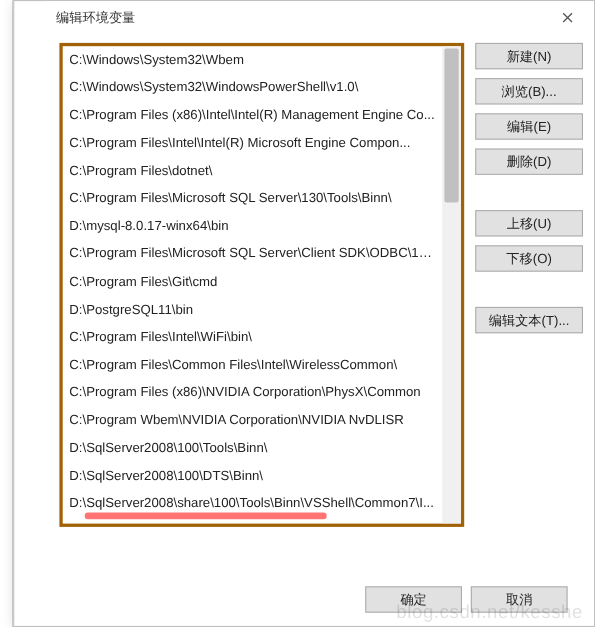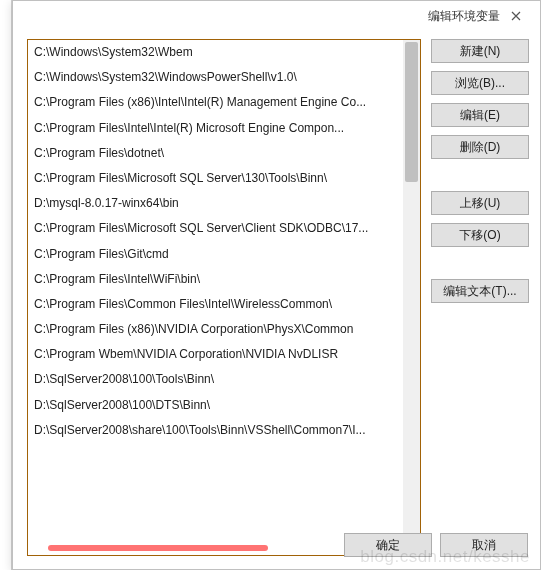--- a/index.html
+++ b/index.html
@@ -1,33 +1,33 @@
 <!DOCTYPE html>
 <html><head>
 <meta charset="utf-8">
 <style>
 * { box-sizing: border-box; margin: 0; padding: 0; }
 body { font-family: "Microsoft YaHei", "Segoe UI", sans-serif; font-size: 12px; background: #e5e5e5; width: 541px; height: 570px; overflow: hidden; position: relative; }
 .left-strip { position: absolute; left: 0; top: 0; width: 12px; height: 570px; background: #fff; border-right: 1px solid #d0d0d0; }
 .dialog { position: absolute; left: 12px; top: 0; width: 529px; height: 570px; background: #fff; border: 1px solid #c0c0c0; box-shadow: 0 2px 10px rgba(0,0,0,0.15); }
-.titlebar { height: 30px; display: flex; align-items: center; justify-content: flex-end; padding: 0 8px 0 10px; background: #fff; }
+.titlebar { height: 30px; display: flex; align-items: center; justify-content: space-between; padding: 0 8px 0 10px; background: #fff; margin-left: 28px; }
 .titlebar .title { font-size: 12px; color: #333; }
 .close-btn { width: 32px; height: 24px; display: flex; align-items: center; justify-content: center; color: #555; cursor: pointer; }
 .close-btn svg { width: 10px; height: 10px; }
 .body { display: flex; padding: 8px 10px 0 14px; gap: 10px; }
-.listbox { width: 394px; height: 517px; border: 1px solid #a16207; background: #fff; position: relative; overflow: hidden; }
+.listbox { width: 394px; height: 440px; border: 3px solid #a16207; background: #fff; position: relative; overflow: hidden; margin-left: 27px; }
 .list-inner { position: absolute; top: 0; left: 0; right: 17px; bottom: 0; overflow: hidden; }
 .list-item { padding: 3px 6px; font-size: 12px; color: #222; white-space: nowrap; overflow: hidden; text-overflow: ellipsis; line-height: 1.6; cursor: default; }
 .scrollbar { position: absolute; right: 0; top: 0; width: 17px; height: 100%; background: #f0f0f0; }
 .scroll-thumb { position: absolute; left: 2px; right: 2px; top: 2px; height: 140px; background: #c0c0c0; border-radius: 2px; }
 .red-underline { position: absolute; bottom: 4px; left: 20px; width: 220px; height: 6px; background: rgba(255,80,80,0.8); border-radius: 3px; z-index: 2; }
 .side-buttons { display: flex; flex-direction: column; gap: 0; width: 98px; }
 .btn { width: 98px; height: 24px; border: 1px solid #adadad; background: #e1e1e1; font-size: 12px; color: #222; display: flex; align-items: center; justify-content: center; cursor: pointer; margin-bottom: 8px; }
 .gap-lg { height: 24px; }
-.footer { position: absolute; bottom: 12px; right: 12px; display: flex; gap: 8px; }
+.footer { position: absolute; bottom: 12px; right: 24px; display: flex; gap: 8px; }
 .footer .btn { width: 88px; margin-bottom: 0; }
 .watermark { position: absolute; right: 10px; bottom: 2px; font-size: 17px; color: rgba(0,0,0,0.12); letter-spacing: 0.5px; }
 </style>
 </head>
 <body>
 
 <div class="left-strip"></div>
 
 <div class="dialog">
   <div class="titlebar">
@@ -44,20 +44,21 @@
       <div class="list-inner" id="list-inner">
           <div class="list-item">C:\Windows\System32\Wbem</div>
           <div class="list-item">C:\Windows\System32\WindowsPowerShell\v1.0\</div>
           <div class="list-item">C:\Program Files (x86)\Intel\Intel(R) Management Engine Co...</div>
           <div class="list-item">C:\Program Files\Intel\Intel(R) Microsoft Engine Compon...</div>
           <div class="list-item">C:\Program Files\dotnet\</div>
           <div class="list-item">C:\Program Files\Microsoft SQL Server\130\Tools\Binn\</div>
           <div class="list-item">D:\mysql-8.0.17-winx64\bin</div>
           <div class="list-item">C:\Program Files\Microsoft SQL Server\Client SDK\ODBC\17...</div>
           <div class="list-item">C:\Program Files\Git\cmd</div>
+          <div class="list-item">D:\PostgreSQL11\bin</div>
           <div class="list-item">C:\Program Files\Intel\WiFi\bin\</div>
           <div class="list-item">C:\Program Files\Common Files\Intel\WirelessCommon\</div>
           <div class="list-item">C:\Program Files (x86)\NVIDIA Corporation\PhysX\Common</div>
           <div class="list-item">C:\Program Wbem\NVIDIA Corporation\NVIDIA NvDLISR</div>
           <div class="list-item">D:\SqlServer2008\100\Tools\Binn\</div>
           <div class="list-item">D:\SqlServer2008\100\DTS\Binn\</div>
           <div class="list-item">D:\SqlServer2008\share\100\Tools\Binn\VSShell\Common7\I...</div>
         </div>
       <div class="scrollbar">
         <div class="scroll-thumb"></div>

